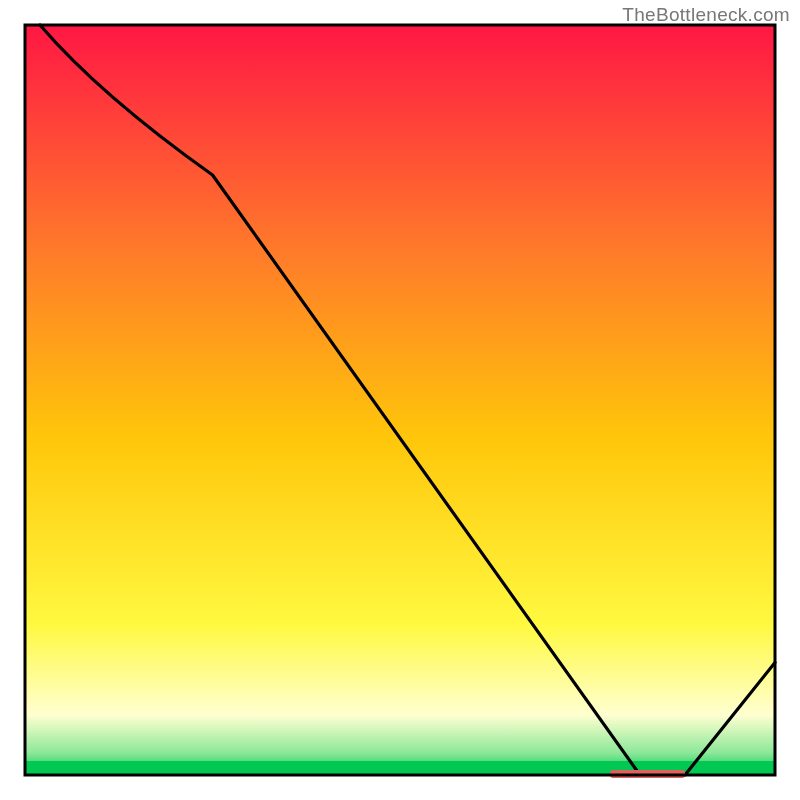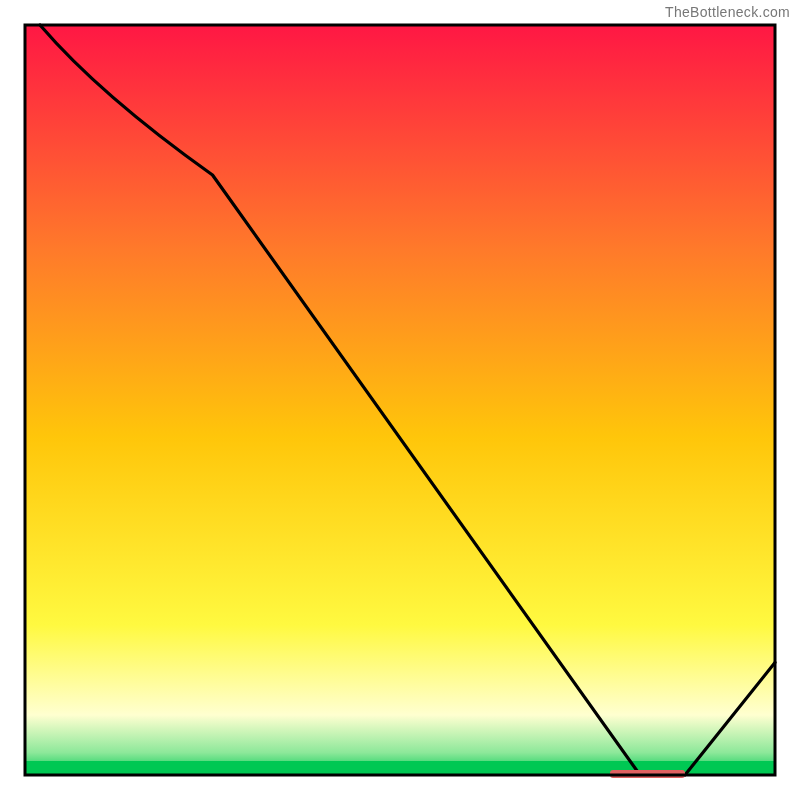--- a/index.html
+++ b/index.html
@@ -1,18 +1,18 @@
 <!DOCTYPE html>
 <html><head>
 <meta charset="utf-8">
 <style>
 *{margin:0;padding:0;box-sizing:border-box}
 body{width:800px;height:800px;overflow:hidden;background:#fff;font-family:Arial,Helvetica,sans-serif}
 .canvas{position:relative;width:800px;height:800px}
-.watermark{position:absolute;top:4px;right:10px;color:#777;font-size:14px;font-weight:500;letter-spacing:.3px}
+.watermark{position:absolute;top:4px;right:10px;color:#777;font-size:19px;font-weight:500;letter-spacing:.3px}
 svg{position:absolute;left:0;top:0}
 </style>
 </head>
 <body>
 
 <div class="canvas">
   <div class="watermark">TheBottleneck.com</div>
 
   <svg width="800" height="800" viewBox="0 0 800 800">
     <defs>

